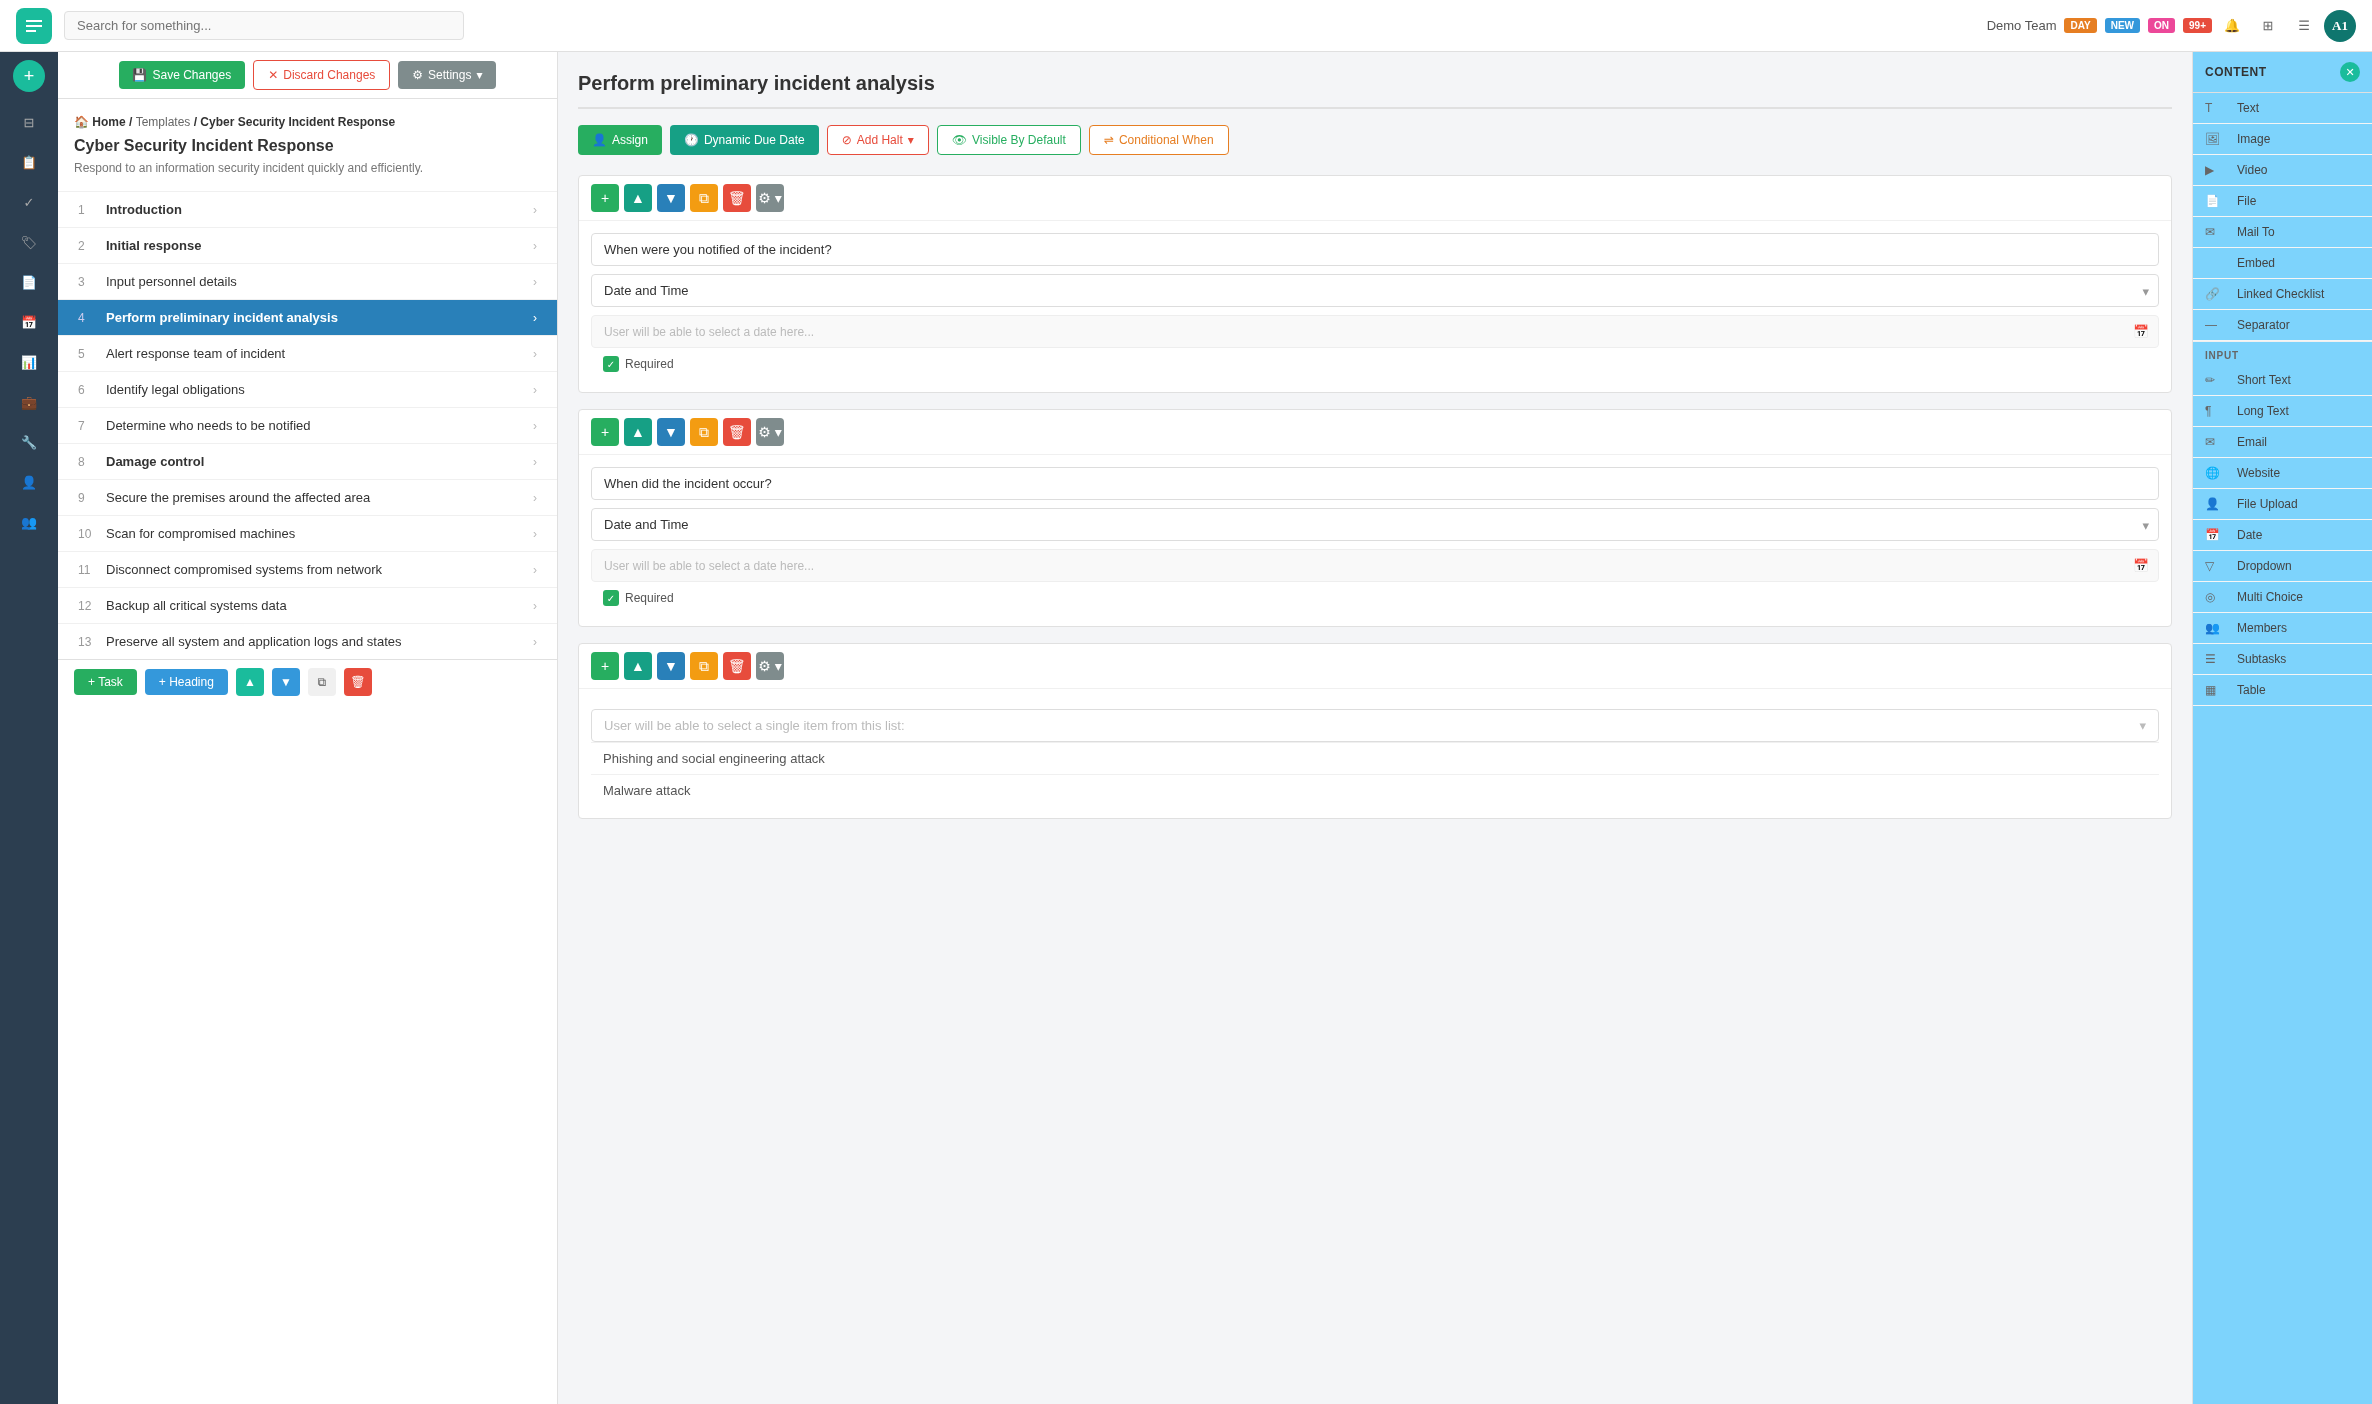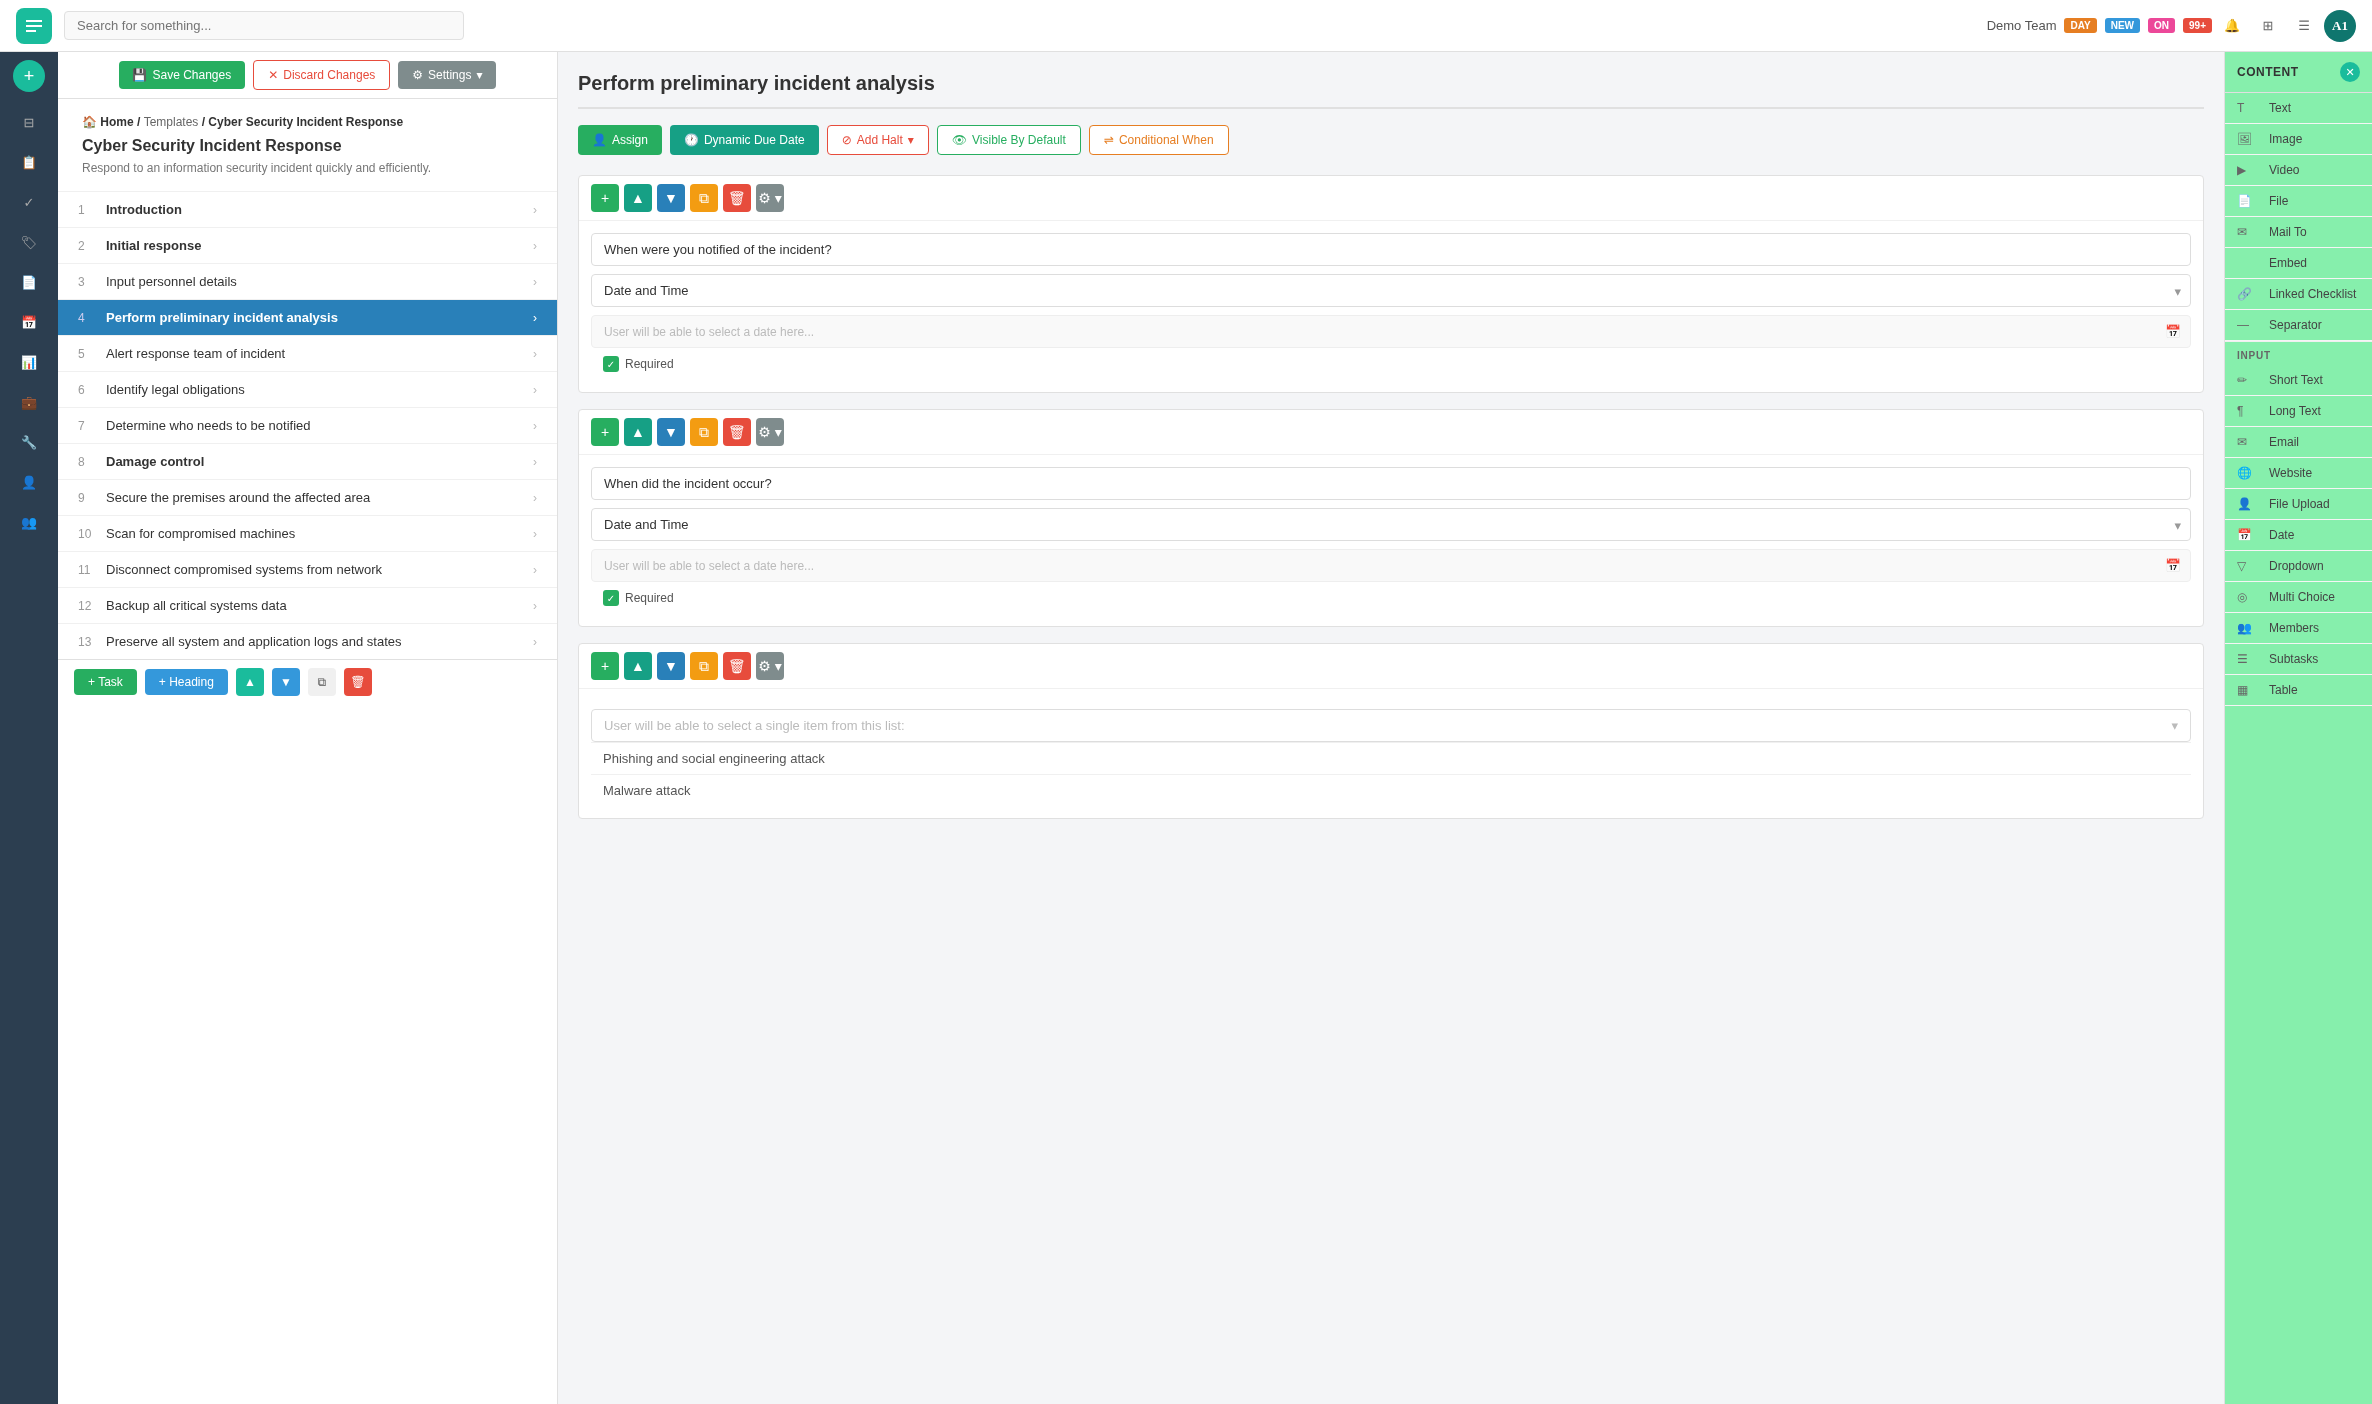--- a/index.html
+++ b/index.html
@@ -28,21 +28,21 @@
     
     .icon-sidebar { width: 58px; background: #2c3e50; display: flex; flex-direction: column; align-items: center; padding: 8px 0; gap: 4px; }
     .icon-sidebar-btn { width: 36px; height: 36px; display: flex; align-items: center; justify-content: center; border-radius: 6px; cursor: pointer; color: #aaa; }
     .icon-sidebar-add { width: 32px; height: 32px; background: #1abc9c; border-radius: 50%; display: flex; align-items: center; justify-content: center; color: white; cursor: pointer; margin-bottom: 8px; font-size: 18px; }
 
     
     .content-area { display: flex; flex: 1; overflow: hidden; }
 
     
     .checklist-panel { width: 500px; background: #fff; border-right: 1px solid #e0e0e0; overflow-y: auto; }
-    .checklist-header { padding: 16px 24px; }
+    .checklist-header { padding: 16px 16px; }
     .breadcrumb { font-size: 12px; color: #666; margin-bottom: 8px; }
     .breadcrumb a { color: #666; text-decoration: none; }
     .breadcrumb span { color: #333; font-weight: 600; }
     .checklist-title { font-size: 16px; font-weight: 700; color: #333; margin-bottom: 6px; }
     .checklist-desc { font-size: 12px; color: #777; }
     .checklist-items { }
     .checklist-item { display: flex; align-items: center; padding: 10px 20px; border-top: 1px solid #f0f0f0; cursor: pointer; gap: 8px; }
     .checklist-item.active { background: #2980b9; color: white; }
     .checklist-item.active .item-label { color: white; font-weight: 600; }
     .item-num { width: 20px; font-size: 12px; color: #999; flex-shrink: 0; }
@@ -87,21 +87,21 @@
     .field-select-arrow { position: absolute; right: 10px; top: 50%; transform: translateY(-50%); color: #999; pointer-events: none; }
     .field-date-wrap { display: flex; align-items: flex-end; margin-top: 8px; border: 1px solid #eee; border-radius: 4px; background: #f9f9f9; }
     .field-date-placeholder { flex: 1; padding: 8px 12px; color: #bbb; font-size: 12px; }
     .field-date-icon { padding: 8px; color: #bbb; }
     .field-required { display: flex; align-items: center; gap: 6px; padding: 8px 12px; font-size: 12px; color: #555; }
     .field-required-check { width: 16px; height: 16px; background: #27ae60; border-radius: 3px; display: flex; align-items: center; justify-content: center; color: white; font-size: 10px; }
 
     .field-list-item { padding: 8px 12px; border-top: 1px solid #f0f0f0; font-size: 13px; color: #555; }
 
     
-    .right-sidebar { width: 148px; background: #86efac; border-left: 1px solid #e0e0e0; overflow-y: auto; }
+    .right-sidebar { width: 180px; background: #7dd3fc; border-left: 1px solid #e0e0e0; overflow-y: auto; }
     .right-sidebar-header { display: flex; align-items: center; justify-content: space-between; padding: 10px 12px; border-bottom: 1px solid #e0e0e0; }
     .right-sidebar-title { font-size: 12px; font-weight: 700; color: #333; letter-spacing: 0.5px; }
     .right-sidebar-close { width: 20px; height: 20px; background: #1abc9c; border-radius: 50%; display: flex; align-items: center; justify-content: center; color: white; font-size: 11px; cursor: pointer; }
     .sidebar-section-label { font-size: 10px; font-weight: 700; color: #666; letter-spacing: 0.8px; padding: 8px 12px 4px; text-transform: uppercase; border-top: 1px solid #f0f0f0; }
     .sidebar-item { display: flex; align-items: center; gap: 8px; padding: 8px 12px; cursor: pointer; border-bottom: 1px solid #f5f5f5; }
     .sidebar-item-icon { width: 16px; color: #666; font-size: 12px; }
     .sidebar-item-label { font-size: 12px; color: #444; margin-left: 8px; }
 
     
     .bottom-bar { background: #fff; border-top: 1px solid #e0e0e0; padding: 8px 16px; display: flex; gap: 8px; align-items: center; }

